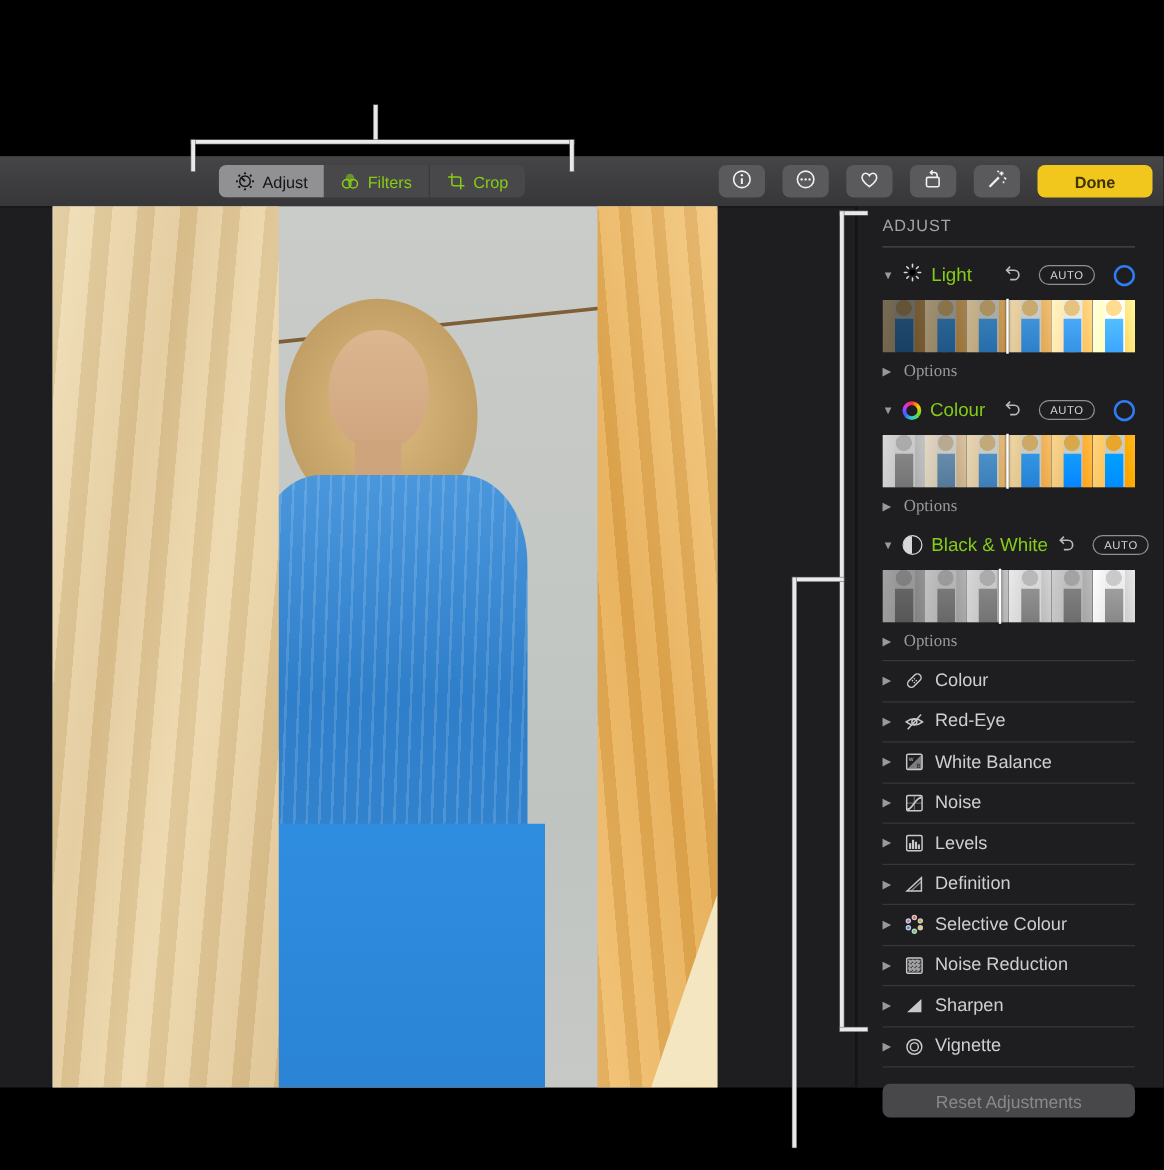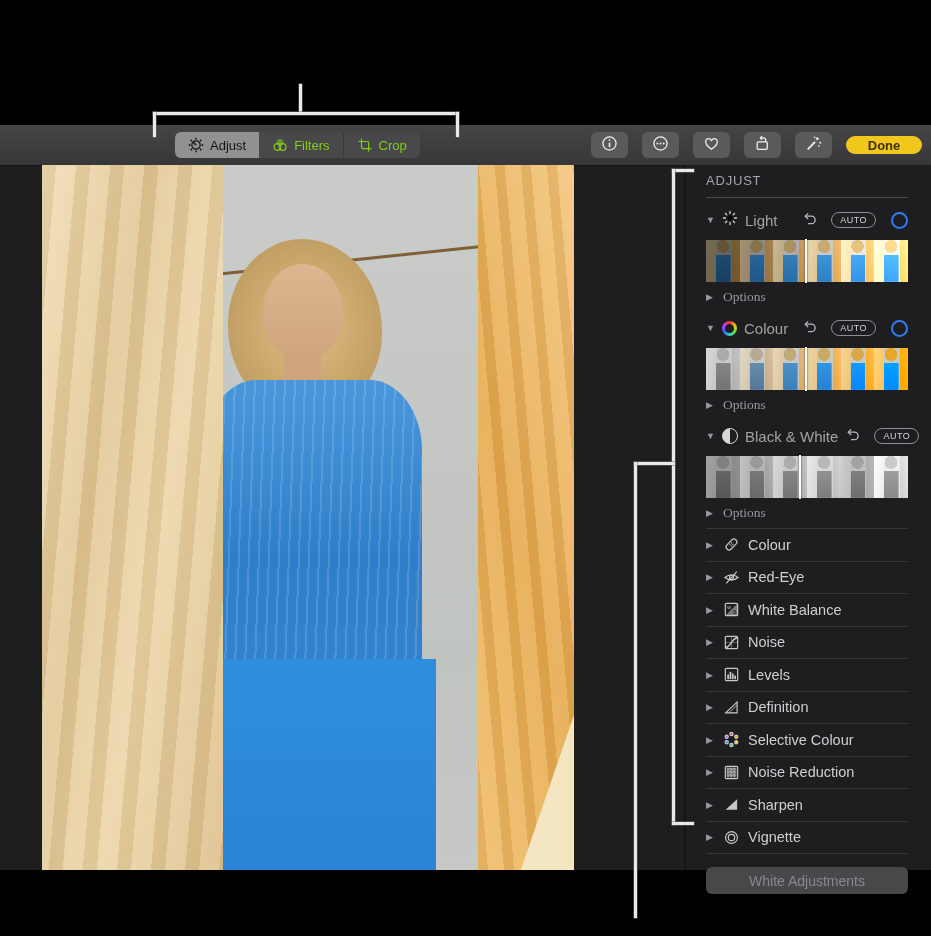--- a/index.html
+++ b/index.html
@@ -22,21 +22,21 @@
        color:#84cc16;border-right:1px solid #3a3a3c;cursor:default;}
   .seg:last-child{border-right:none;}
   .seg.selected{background:#919194;color:#151517;border-right:none;}
   .seg .sicon{display:flex;align-items:center;}
   .seg svg{stroke:currentColor;fill:none;stroke-width:1.2;}
 
   .tb-actions{position:absolute;right:9px;top:7px;display:flex;gap:14px;align-items:center;}
   .tb-btn{width:37px;height:26px;border-radius:6px;background:#5a5a5c;display:flex;
           align-items:center;justify-content:center;color:#f0f0f0;font-size:15px;}
   .tb-btn svg{stroke:currentColor;fill:none;stroke-width:1.2;}
-  .done-btn{height:18px;min-width:52px;padding:0 12px;border-radius:12px;display:flex;
+  .done-btn{height:26px;min-width:52px;padding:0 20px;border-radius:6px;display:flex;
             align-items:center;justify-content:center;font-size:13px;font-weight:bold;}
 
   
   .photo{position:absolute;left:42px;top:40px;width:532px;height:705px;overflow:hidden;
          background:linear-gradient(#c9ccc8,#c0c4c0 70%,#c6c9c5);}
   .photo *{position:absolute;}
   .rope{left:30%;top:13%;width:62%;height:3px;background:#7e5f38;transform:rotate(-6deg);border-radius:2px;}
   .drape-left{left:0;top:0;width:34%;height:100%;
      background:linear-gradient(100deg,#f0ddb3 0%,#e2c795 35%,#ecd5a7 60%,#dcbf8b 100%);}
   .drape-left:after{content:"";position:absolute;inset:0;
@@ -60,21 +60,21 @@
   .skirt{left:28%;top:70%;width:46%;height:30%;background:linear-gradient(#2f8ddf,#2b84d6);}
 
   
   .panel{position:absolute;left:684px;top:40px;width:247px;height:705px;box-sizing:border-box;
          border-left:2px solid #131315;padding:8px 23px 0 20px;background:#1e1e20;}
   .panel-title{font-size:13px;letter-spacing:.8px;color:#a3a3a8;height:18px;}
   .panel-divider{height:1px;background:#4a4a4d;margin-top:6px;}
   .sec{margin-top:10px;}
   .sec-header{height:24px;display:flex;align-items:center;gap:7px;}
   .disc{color:#98989d;font-size:9px;width:9px;flex:none;}
-  .sec-label{color:#a3a3a3;font-size:15px;flex:1 1 auto;white-space:nowrap;}
+  .sec-label{color:#84cc16;font-size:15px;flex:1 1 auto;white-space:nowrap;}
   .undo{color:#b9b9bd;font-size:16px;line-height:1;margin-right:7px;}
   .auto-pill{border:1.5px solid #8e8e93;border-radius:9px;color:#d4d4d8;font-size:9px;
              font-weight:normal;letter-spacing:.5px;padding:2px 8px;margin-right:8px;}
   .blue-circle{width:13px;height:13px;border:2px solid #2f7cf6;border-radius:50%;flex:none;}
   .sun-icon svg{stroke:#d8d8d8;fill:#d8d8d8;}
   .ring-icon{width:15px;height:15px;border-radius:50%;position:relative;flex:none;
      background:conic-gradient(#f33,#fc0,#6d3,#3cc,#36f,#c3f,#f33);}
   .ring-icon:after{content:"";position:absolute;inset:3px;border-radius:50%;background:#1e1e20;}
   .bw-icon{width:14px;height:14px;border-radius:50%;border:1.5px solid #d8d8d8;flex:none;
      background:linear-gradient(90deg,#d8d8d8 50%,transparent 50%);}
@@ -457,15 +457,15 @@
           <span class="disc">▶</span>
           <span class="tool-icon">
             <svg width="17" height="17" viewBox="0 0 16 16">
               <circle cx="8" cy="8" r="5.6"></circle>
               <circle cx="8" cy="8" r="3"></circle>
             </svg>
           </span>
           <span class="tool-label">Vignette</span>
         </div>
       </div>
-    <div class="reset-btn">White Adjustments</div>
+    <div class="reset-btn">Reset Adjustments</div>
   </div>
 </div>
 
 </body></html>

